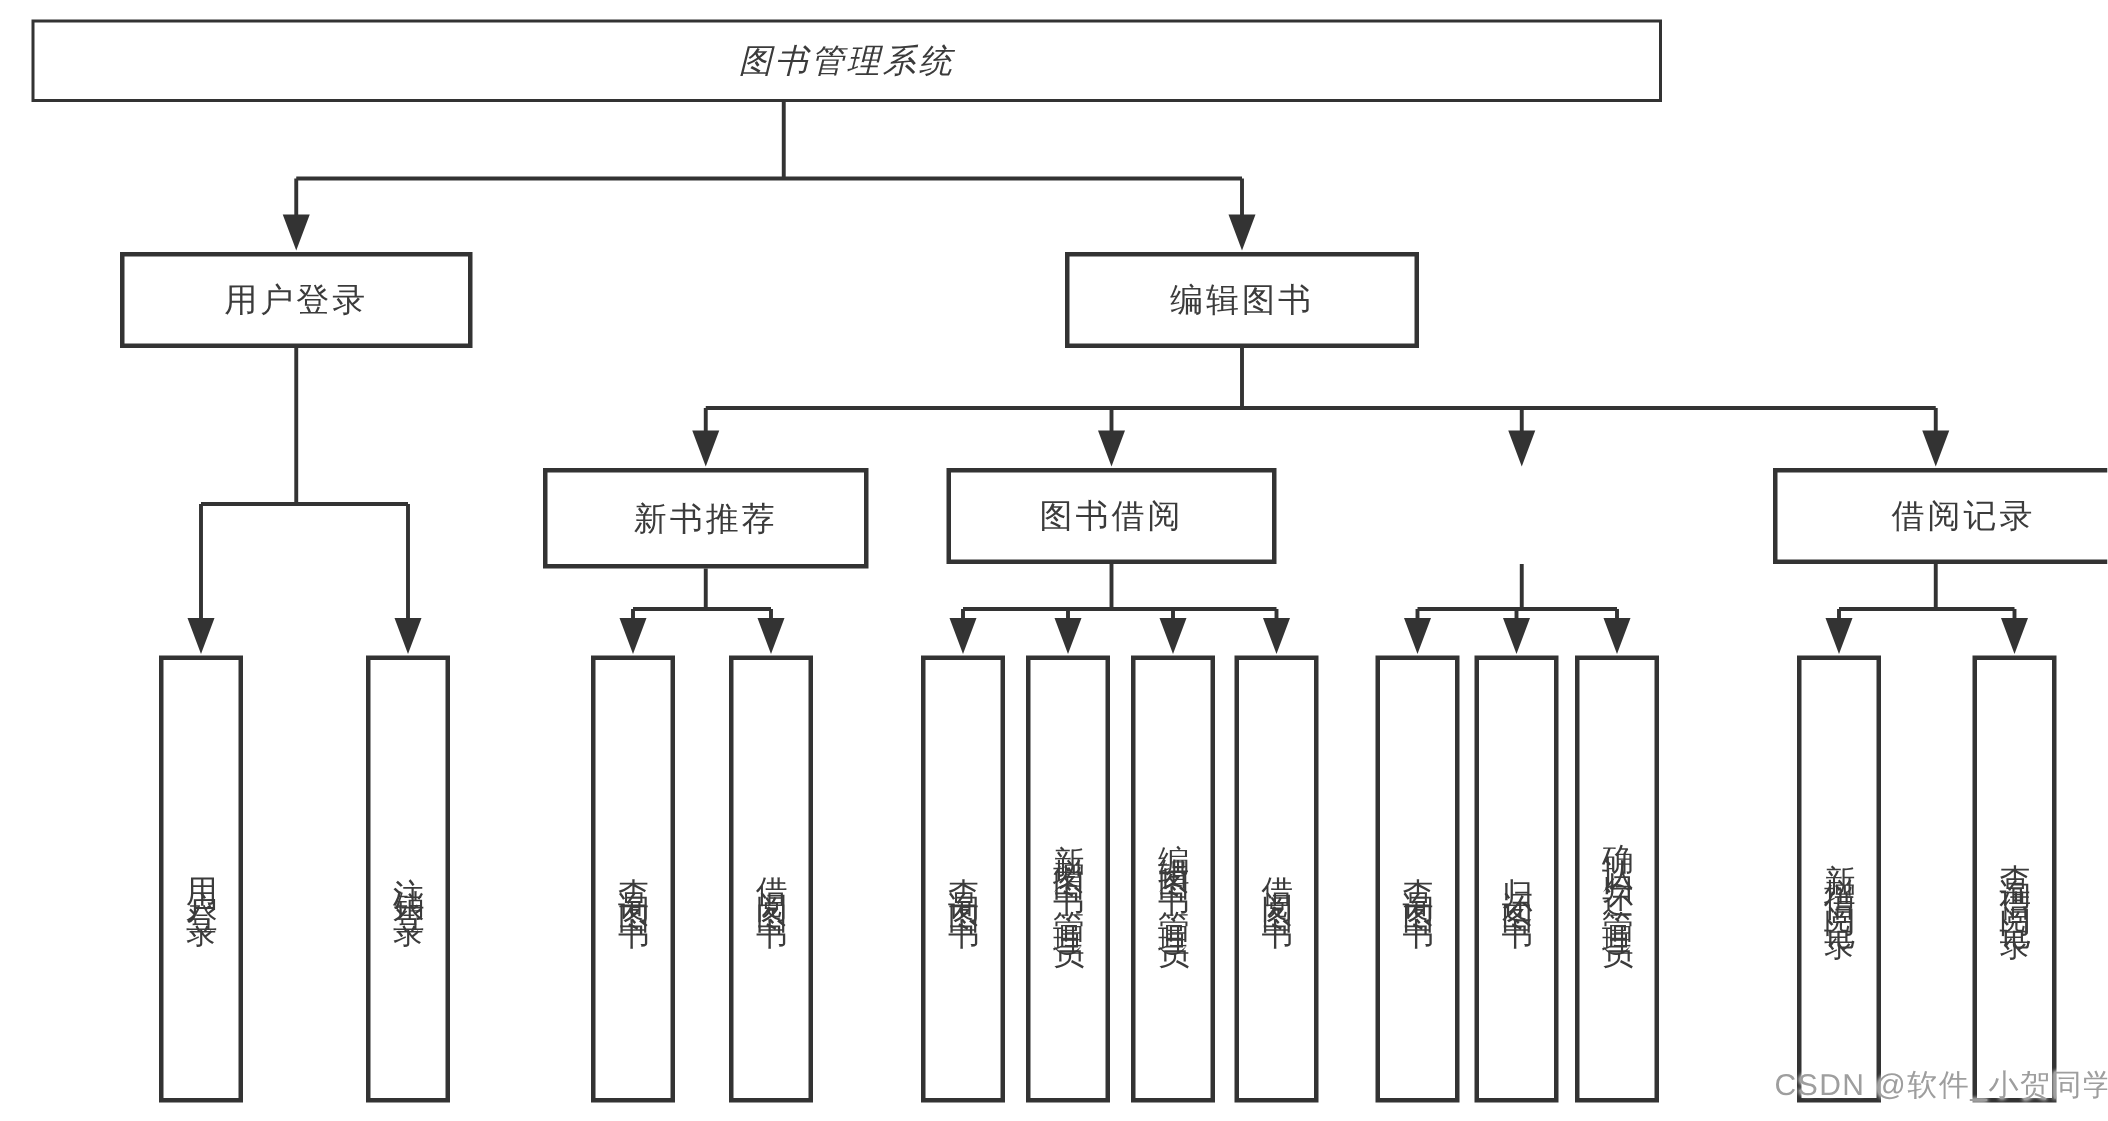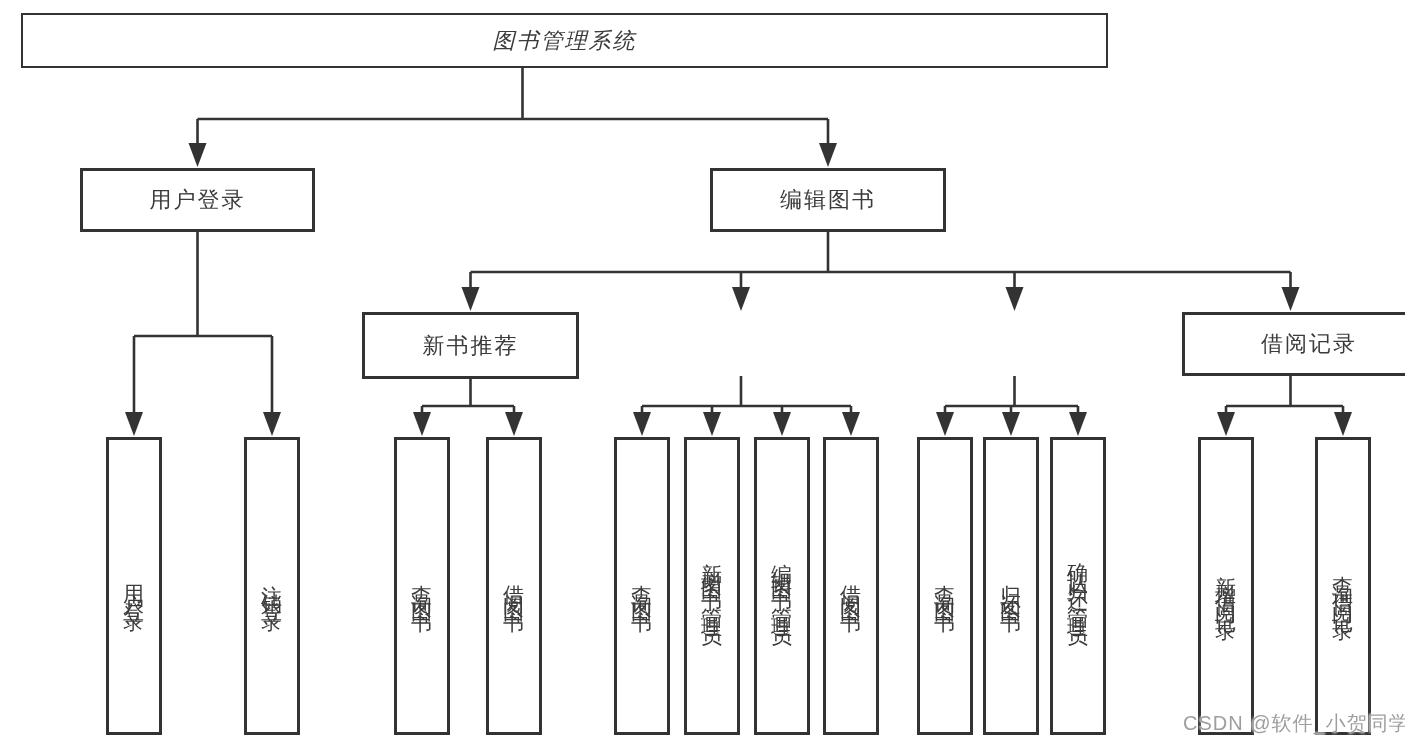--- a/index.html
+++ b/index.html
@@ -119,20 +119,23 @@
   <div class="box" style="left:80px; top:168px; width:235px; height:64px;">
     <span class="hlabel">用户登录</span>
   </div>
   <div class="box" style="left:710px; top:168px; width:236px; height:64px;">
     <span class="hlabel">编辑图书</span>
   </div>
 
   <div class="box" style="left:362px; top:312px; width:217px; height:67px;">
     <span class="hlabel">新书推荐</span>
   </div>
+  <div class="box" style="left:631px; top:312px; width:220px; height:64px;">
+    <span class="hlabel">图书借阅</span>
+  </div>
   <div class="box" style="left:1182px; top:312px; width:254px; height:64px;">
     <span class="hlabel">借阅记录</span>
   </div>
 
   <div class="vbox" style="left:106px;">
     <span class="vlabel">用户登录</span>
   </div>
   <div class="vbox" style="left:244px;">
     <span class="vlabel">注销登录</span>
   </div>

